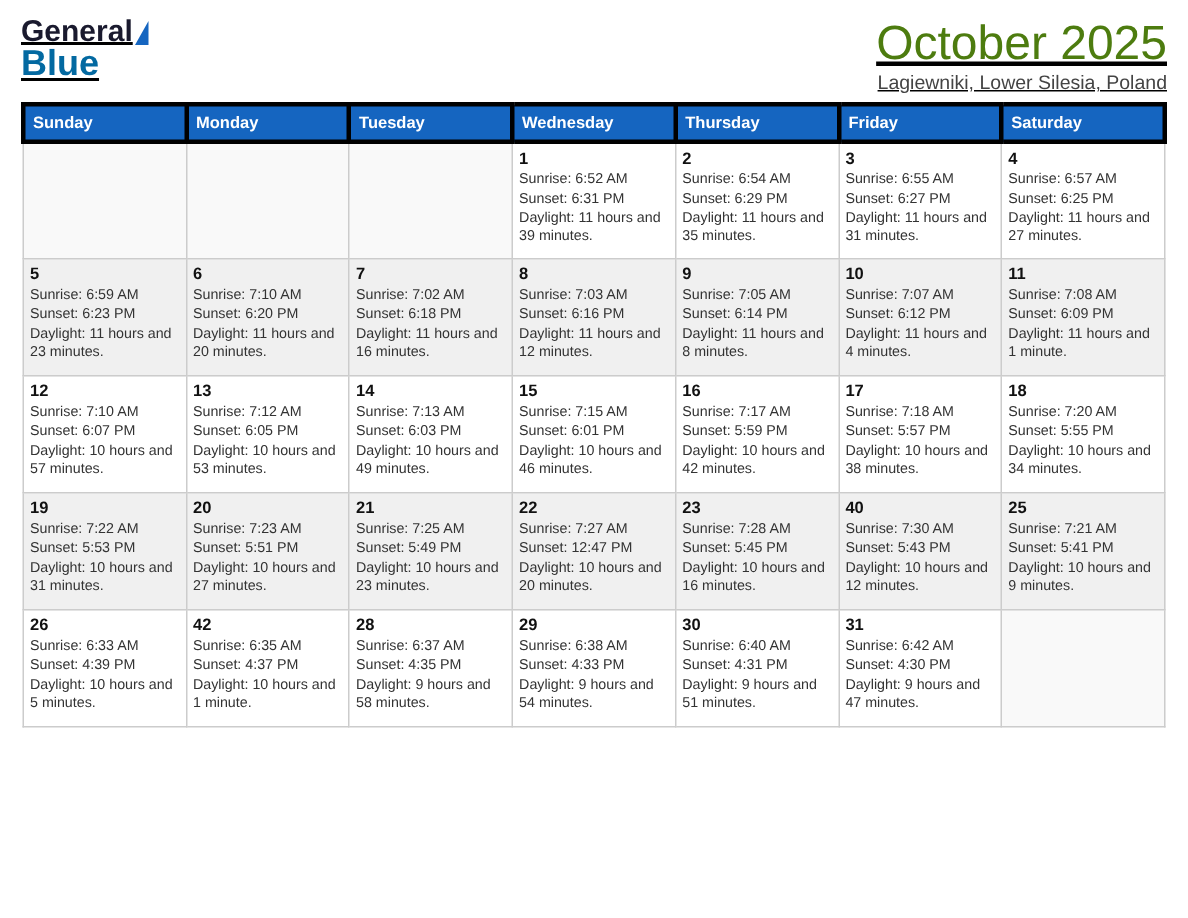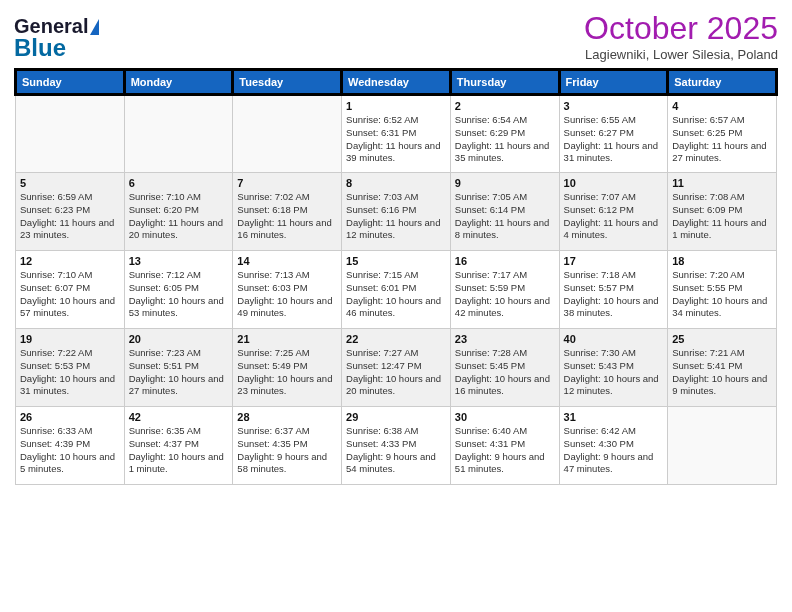--- a/index.html
+++ b/index.html
@@ -9,36 +9,37 @@
       width: 792px;
       height: 612px;
       overflow: hidden;
     }
     .container {
       width: 792px;
       padding: 10px 14px 8px 14px;
     }
     .header {
       display: flex;
-      align-items: flex-end;
+      align-items: flex-start;
       justify-content: space-between;
       margin-bottom: 6px;
+      text-decoration: underline;
     }
     .logo {
       display: flex;
       flex-direction: column;
       align-items: flex-start;
     }
     .title-block {
       text-align: right;
     }
     .month-title {
       font-size: 32px;
       font-weight: normal;
-      color: #a21caf;
+      color: #4d7c0f;
     }
     .subtitle {
       font-size: 13px;
       color: #444;
     }
     .calendar {
       width: 100%;
       border-collapse: collapse;
       font-size: 10px;
     }

